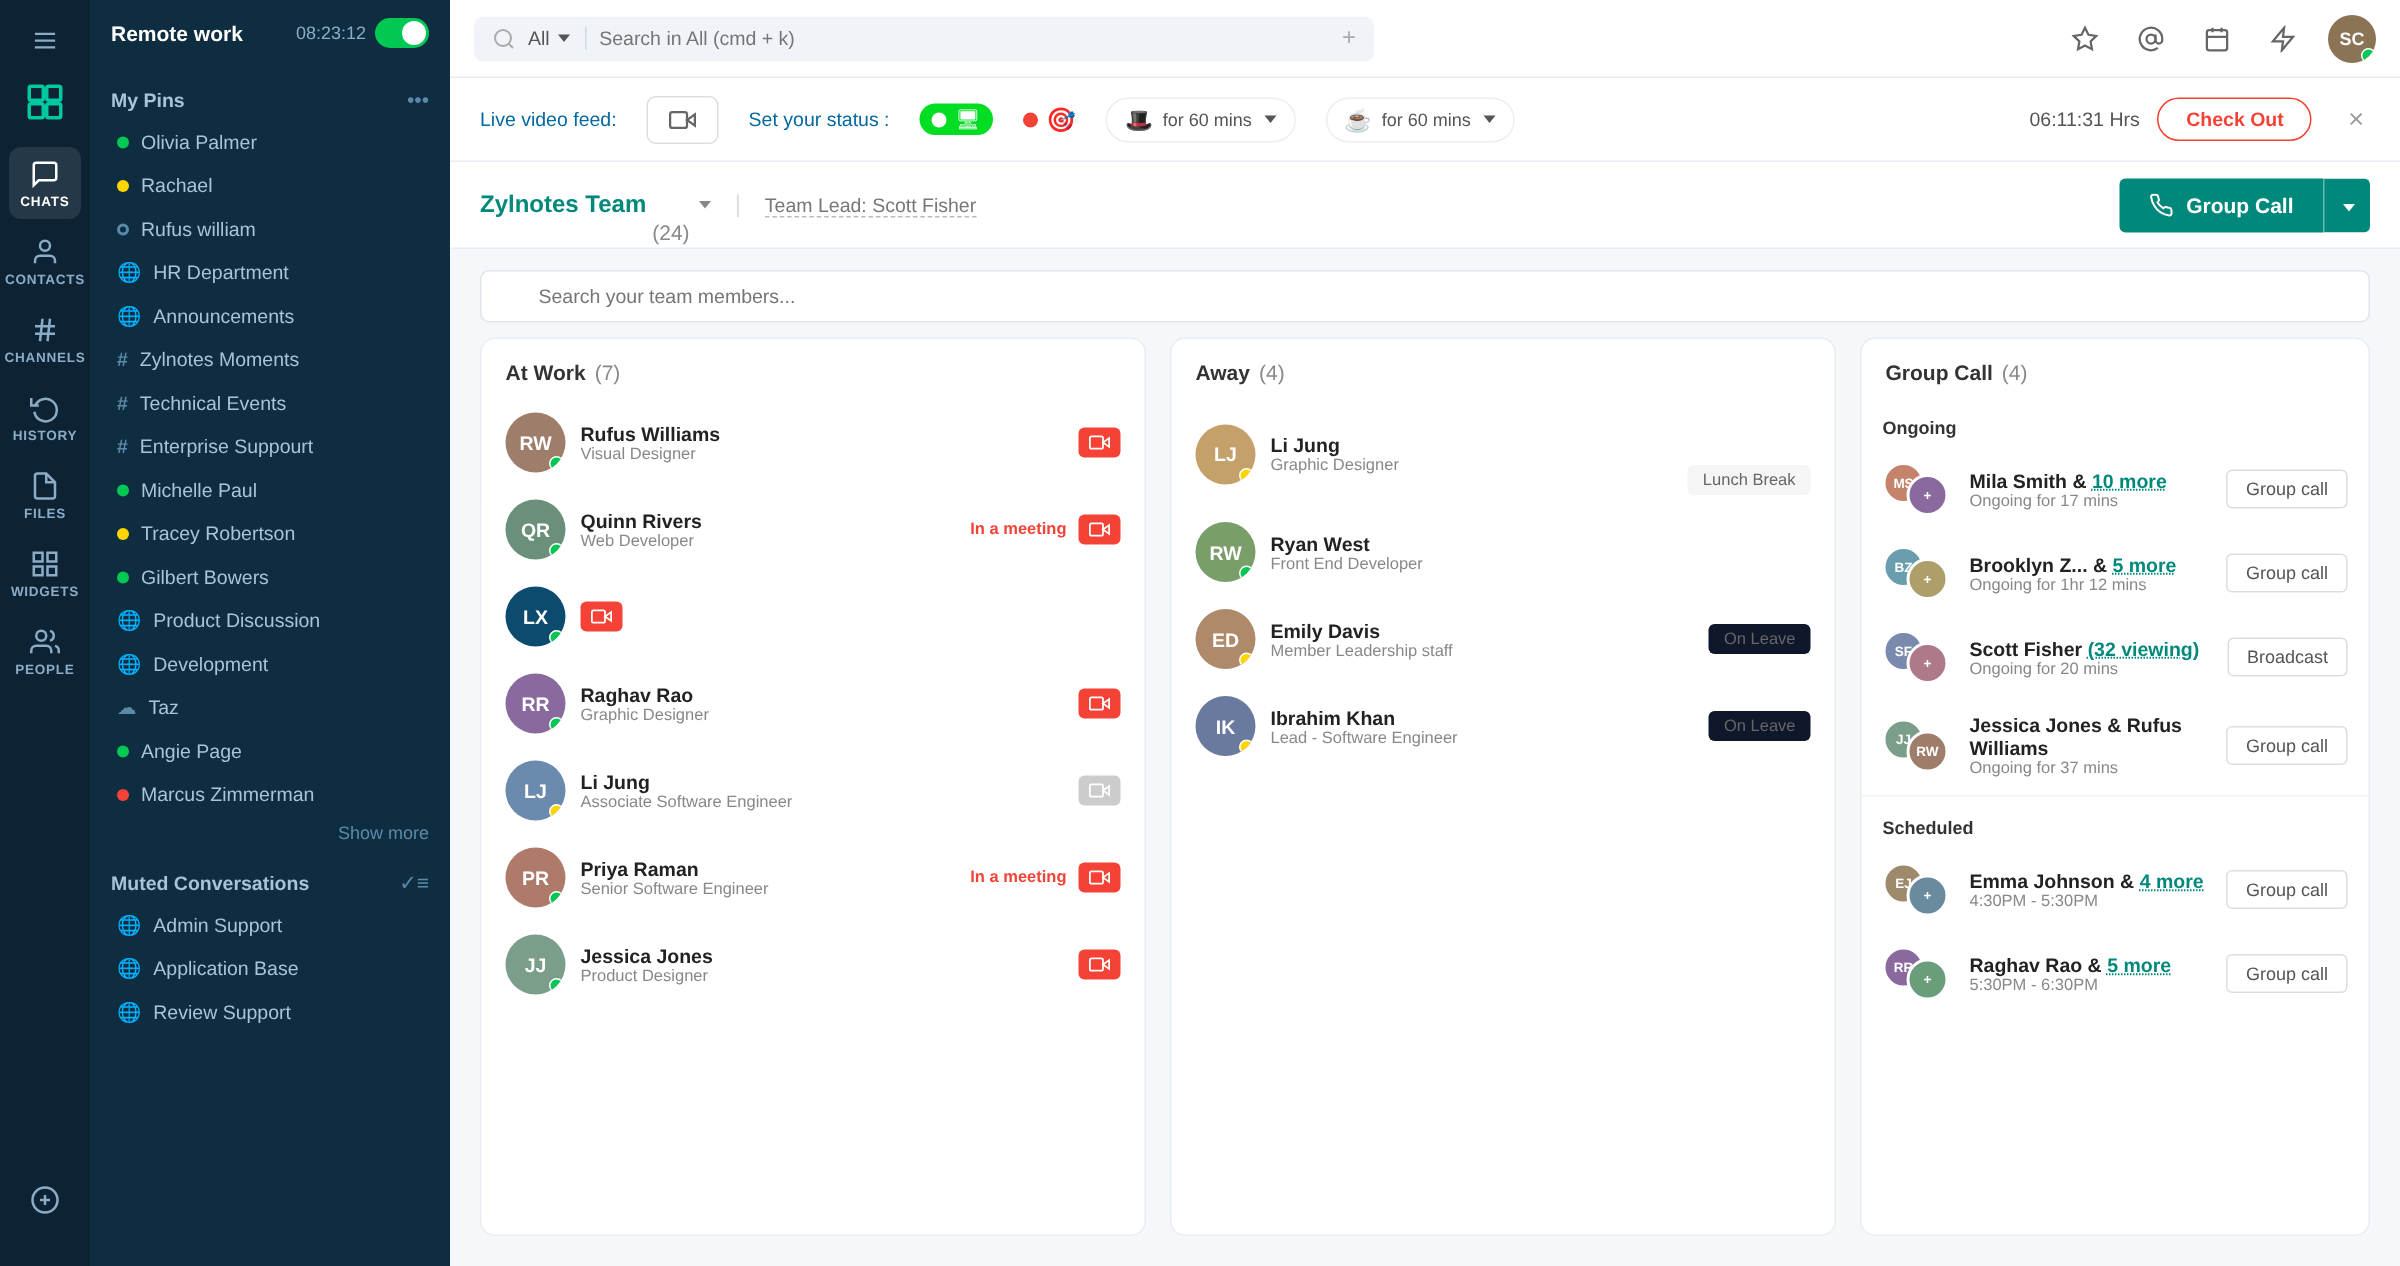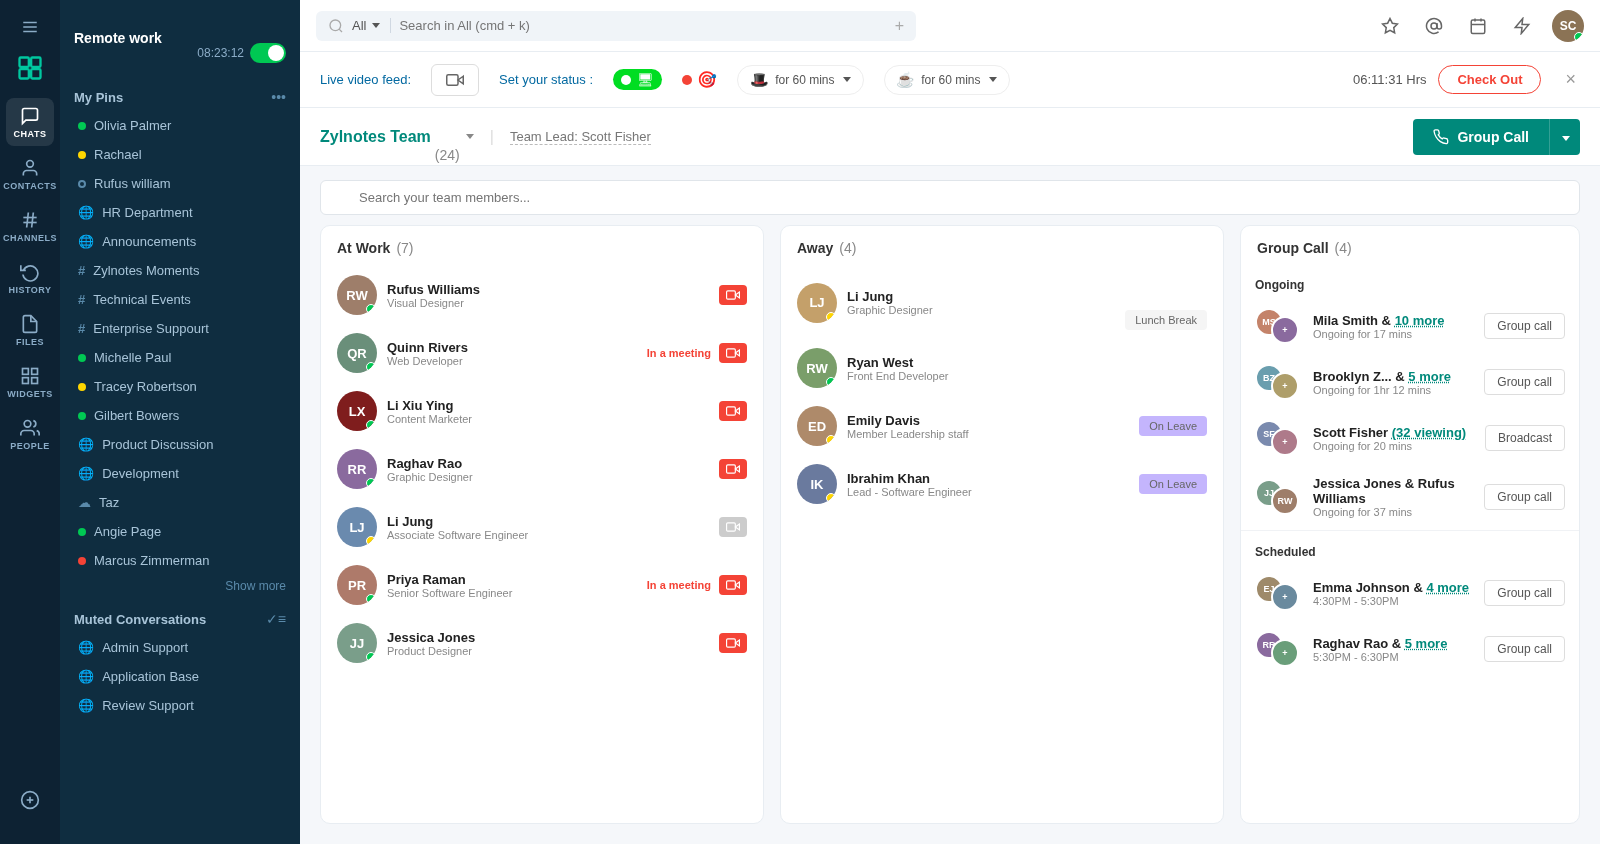--- a/index.html
+++ b/index.html
@@ -11,21 +11,21 @@
     .sidebar-icon.active { background: rgba(255,255,255,0.1); color: #fff; }
     .sidebar-icon svg { width: 20px; height: 20px; }
     .sidebar-icon span { font-size: 9px; font-weight: 600; letter-spacing: 0.5px; }
     .sidebar-top { display: flex; align-items: center; gap: 8px; padding: 6px 8px; cursor: pointer; color: #8bacc7; }
     .sidebar-top svg { width: 18px; height: 18px; }
 
     
     .left-panel { width: 240px; background: #0f2d40; display: flex; flex-direction: column; overflow: hidden; }
     .left-panel-header { padding: 12px 14px; display: flex; align-items: center; justify-content: space-between; }
     .left-panel-title { color: #fff; font-size: 14px; font-weight: 600; }
-    .left-panel-time { color: #8bacc7; font-size: 12px; display: flex; align-items: center; gap: 6px; margin-top: 31px; }
+    .left-panel-time { color: #8bacc7; font-size: 12px; display: flex; align-items: center; gap: 6px; }
     .toggle { width: 36px; height: 20px; background: #00c853; border-radius: 10px; position: relative; cursor: pointer; }
     .toggle::after { content: ''; width: 16px; height: 16px; background: #fff; border-radius: 50%; position: absolute; right: 2px; top: 2px; }
     .left-panel-content { flex: 1; overflow-y: auto; padding: 0 0 10px; }
     .left-panel-content::-webkit-scrollbar { width: 4px; }
     .left-panel-content::-webkit-scrollbar-thumb { background: rgba(255,255,255,0.1); border-radius: 2px; }
     .nav-item { display: flex; align-items: center; gap: 8px; padding: 7px 14px; cursor: pointer; color: #a8c4d8; font-size: 13px; border-radius: 4px; margin: 0 4px; }
     .status-dot { width: 8px; height: 8px; border-radius: 50%; flex-shrink: 0; }
     .status-dot.green { background: #00c853; }
     .status-dot.yellow { background: #ffd600; }
     .status-dot.gray { border: 2px solid #5a8aaa; background: transparent; }
@@ -99,21 +99,21 @@
     .member-role { font-size: 11px; color: #888; }
     .member-actions { display: flex; align-items: center; gap: 8px; }
     .meeting-badge { font-size: 11px; color: #f44336; font-weight: 600; }
     .video-btn { width: 28px; height: 20px; background: #f44336; border-radius: 4px; display: flex; align-items: center; justify-content: center; cursor: pointer; }
     .video-btn svg { width: 14px; height: 14px; color: #fff; }
     .video-btn-gray { background: #ccc; }
 
     
     .away-member-row { display: flex; align-items: center; gap: 10px; padding: 9px 6px; border-radius: 8px; }
     .away-badge { background: #f5f5f5; border-radius: 4px; padding: 4px 10px; font-size: 11px; color: #666; font-weight: 500; white-space: nowrap; margin-top: 35px; }
-    .on-leave-badge { background: #c4b5fd; border-radius: 4px; padding: 4px 10px; font-size: 11px; color: #666; font-weight: 500; }
+    .on-leave-badge { background: #0f172a; border-radius: 4px; padding: 4px 10px; font-size: 11px; color: #666; font-weight: 500; }
 
     
     .gc-section-title { font-size: 12px; font-weight: 700; color: #333; padding: 12px 14px 6px; }
     .gc-item { display: flex; align-items: center; gap: 10px; padding: 10px 14px; border-radius: 8px; cursor: pointer; }
     .gc-avatars { width: 48px; height: 36px; position: relative; flex-shrink: 0; }
     .gc-avatar { width: 28px; height: 28px; border-radius: 50%; background: #e0e4e8; border: 2px solid #fff; position: absolute; overflow: hidden; display: flex; align-items: center; justify-content: center; font-size: 10px; font-weight: 600; color: #555; }
     .gc-avatar:first-child { left: 0; top: 0; }
     .gc-avatar:last-child { left: 16px; top: 8px; }
     .gc-info { flex: 1; min-width: 0; }
     .gc-name { font-size: 13px; font-weight: 600; color: #222; }
@@ -460,27 +460,23 @@
             <div class="video-btn">
               <svg viewBox="0 0 24 24" fill="none" stroke="currentColor" stroke-width="2">
                   <polygon points="23 7 16 12 23 17 23 7"></polygon>
                   <rect x="1" y="5" width="15" height="14" rx="2"></rect>
                 </svg>
             </div>
           </div>
         </div>
 
         <div class="member-row">
-          <div class="member-avatar" style="background:#7f1d1d;color:#fff;">
+          <div class="member-avatar" style="background:#0c4a6e;color:#fff;">
             LX
             <div class="status-indicator" style="background:#00c853;"></div>
-          </div>
-          <div class="member-info">
-            <div class="member-name">Li Xiu Ying</div>
-            <div class="member-role">Content Marketer</div>
           </div>
           <div class="member-actions">
             <div class="video-btn">
               <svg viewBox="0 0 24 24" fill="none" stroke="currentColor" stroke-width="2">
                   <polygon points="23 7 16 12 23 17 23 7"></polygon>
                   <rect x="1" y="5" width="15" height="14" rx="2"></rect>
                 </svg>
             </div>
           </div>
         </div>

